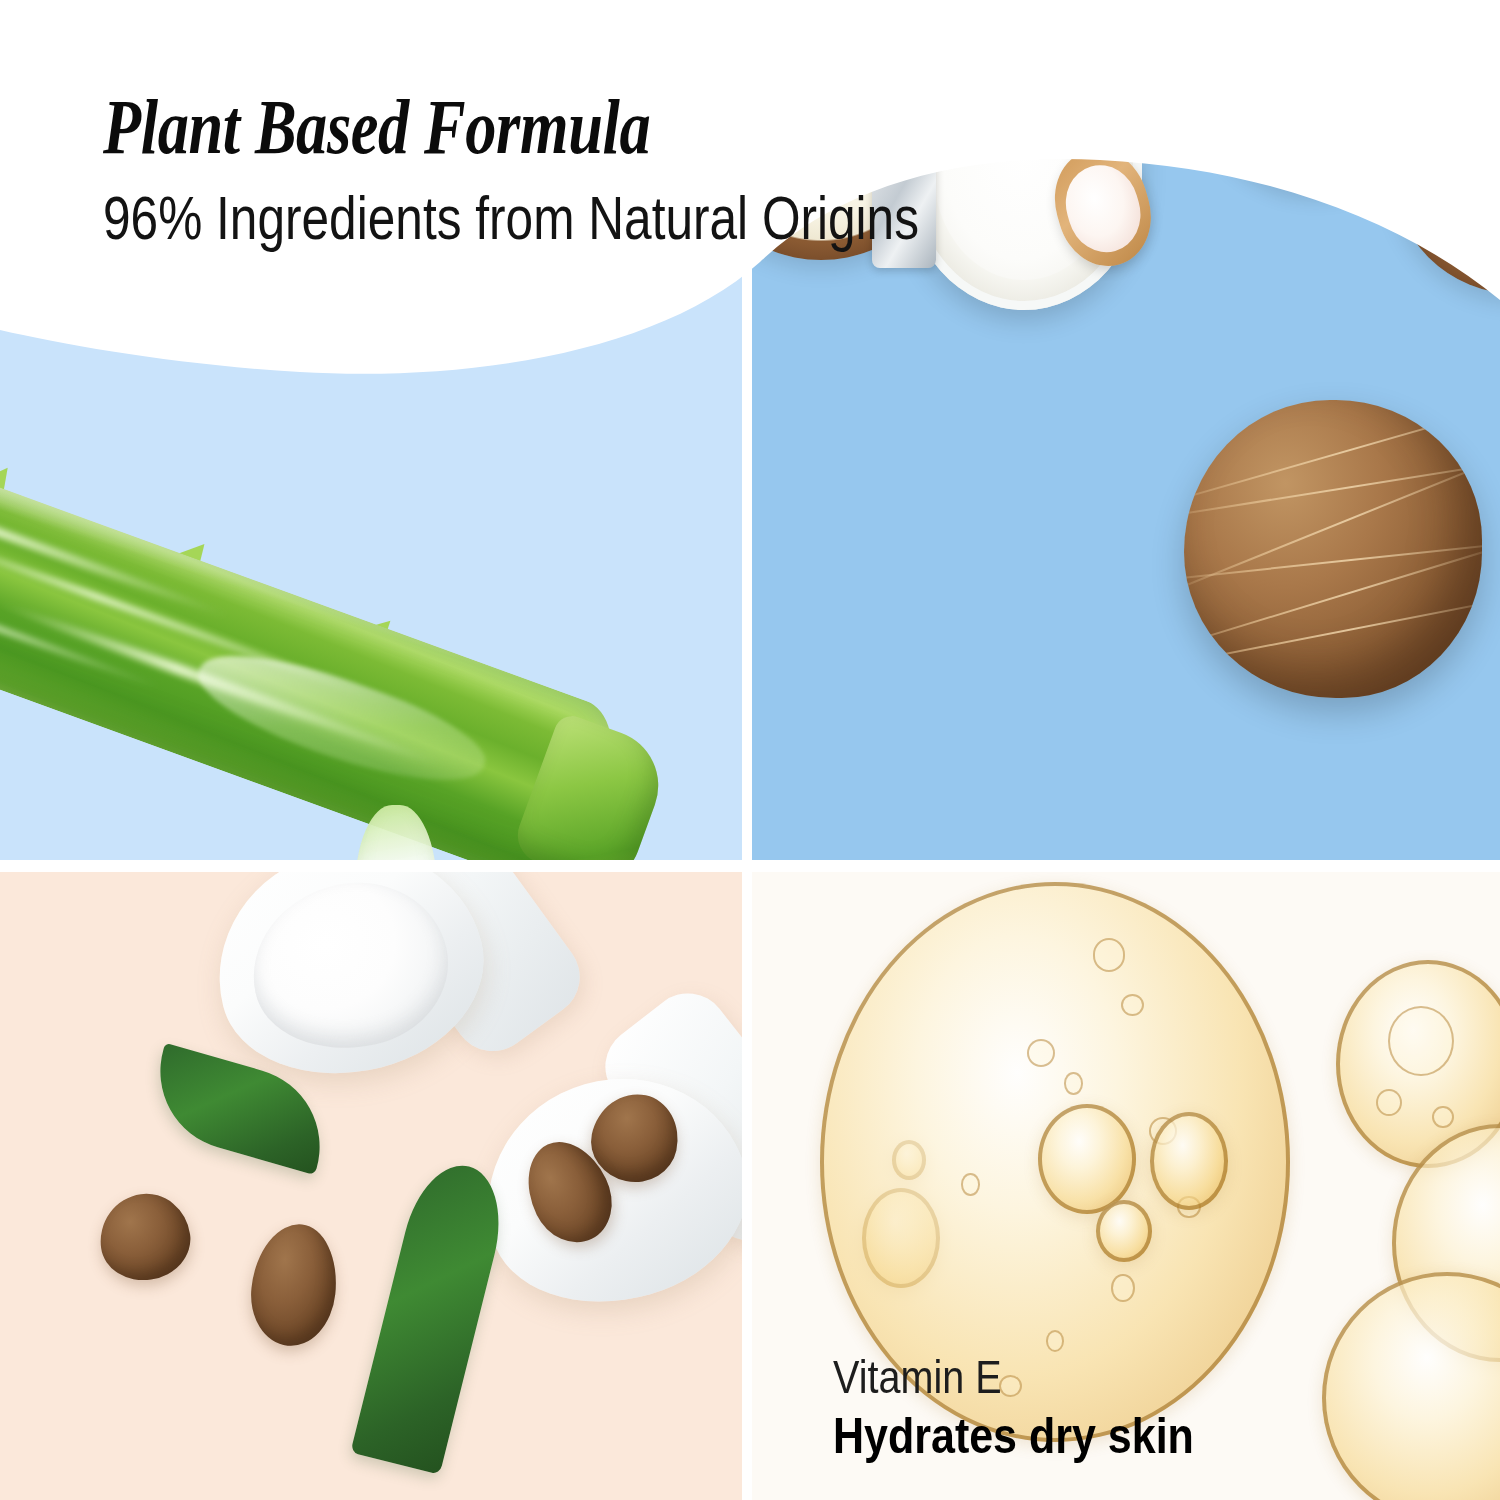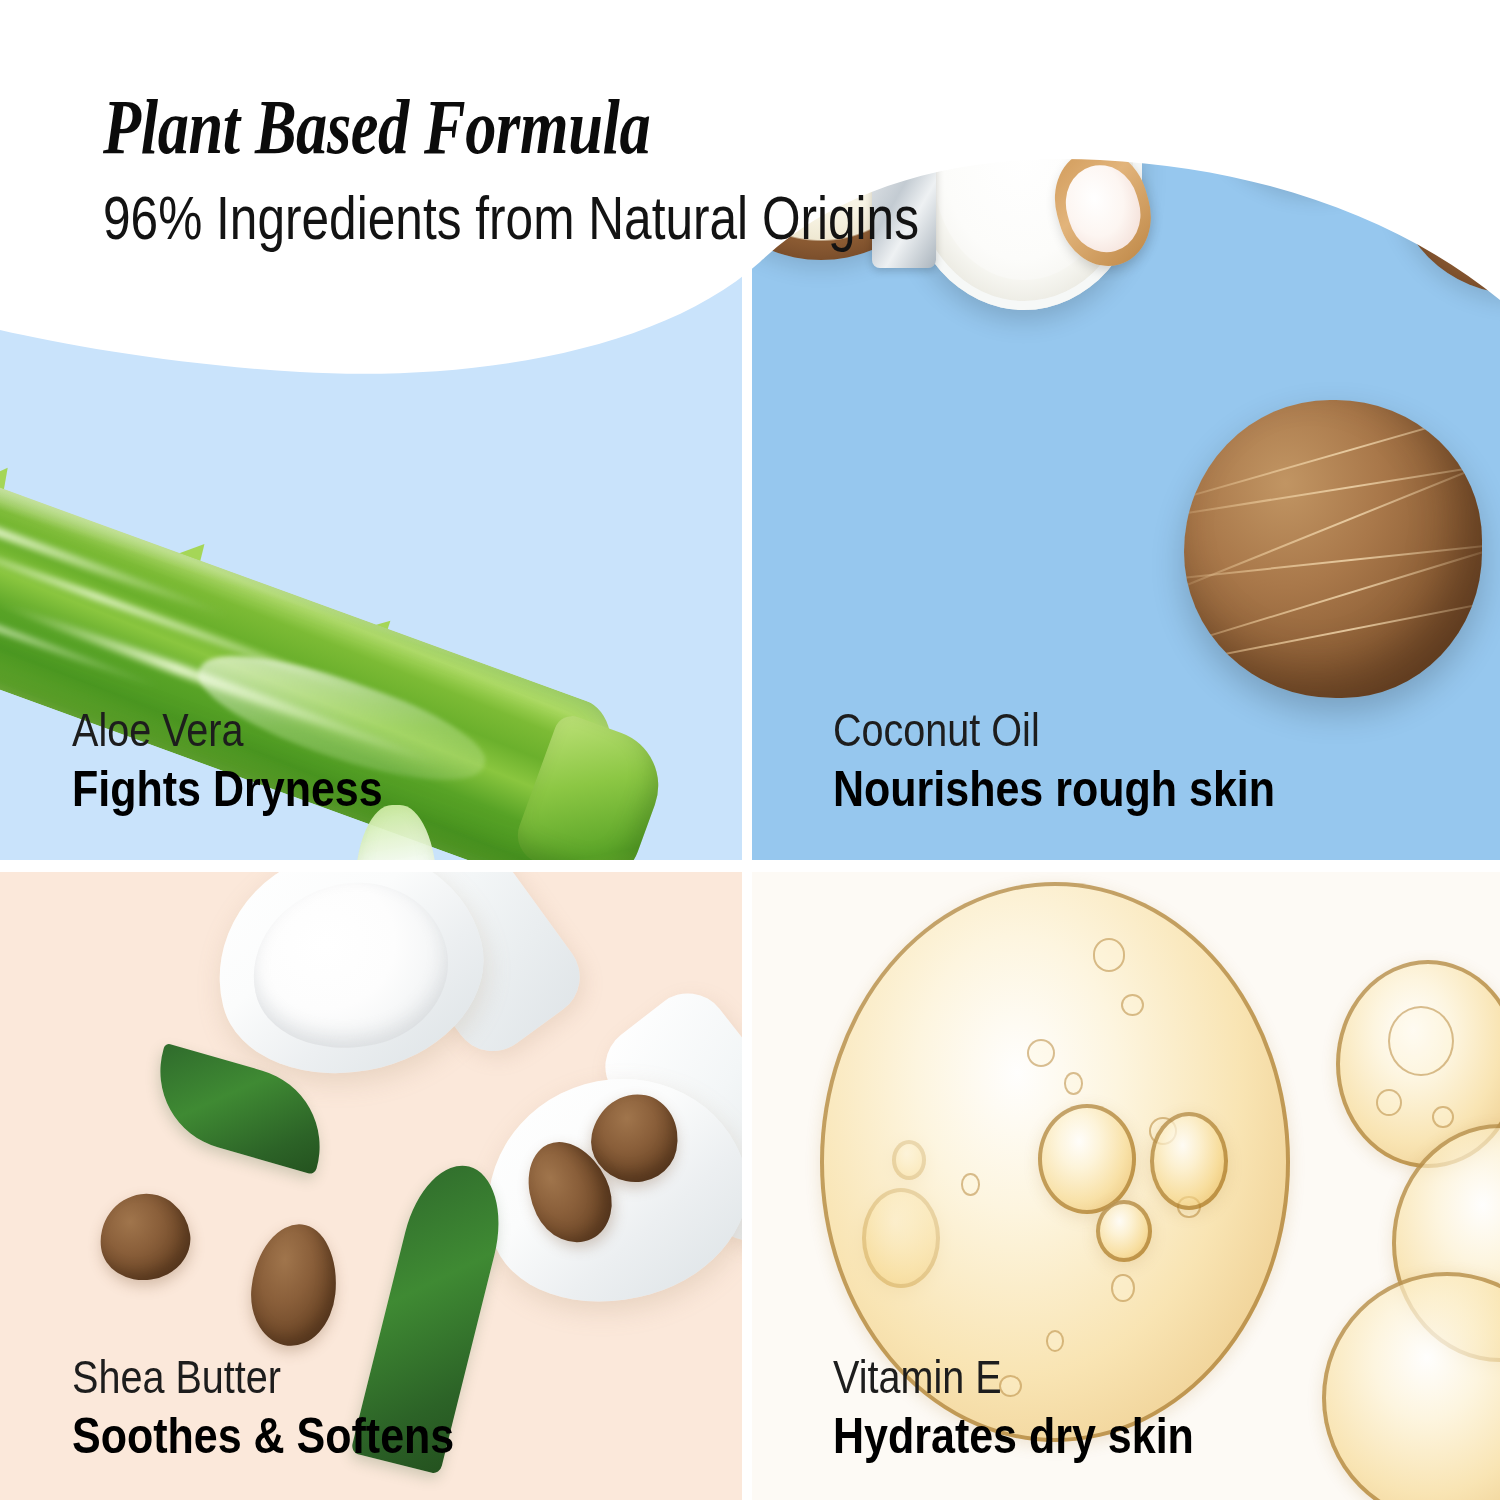--- a/index.html
+++ b/index.html
@@ -390,33 +390,21 @@
              C660,352 470,382 300,372
              C180,365 70,346 0,330 Z" fill="#ffffff"></path>
   </svg>
 
   <div class="header-text">
     <div class="headline">Plant Based Formula</div>
     <div class="subhead">96% Ingredients from Natural Origins</div>
   </div>
 
 
-  <div class="caption cap-tl">
-    <div class="cap-name">Aloe Vera</div>
-    <div class="cap-benefit">Fights Dryness</div>
-  </div>
-
-  <div class="caption cap-tr">
-    <div class="cap-name">Coconut Oil</div>
-    <div class="cap-benefit">Nourishes rough skin</div>
-  </div>
-
-  <div class="caption cap-bl">
-    <div class="cap-name">Shea Butter</div>
-    <div class="cap-benefit">Soothes &amp; Softens</div>
-  </div>
+
+
 
   <div class="caption cap-br">
     <div class="cap-name">Vitamin E</div>
     <div class="cap-benefit">Hydrates dry skin</div>
   </div>
 
 </div>
 
 </body></html>

